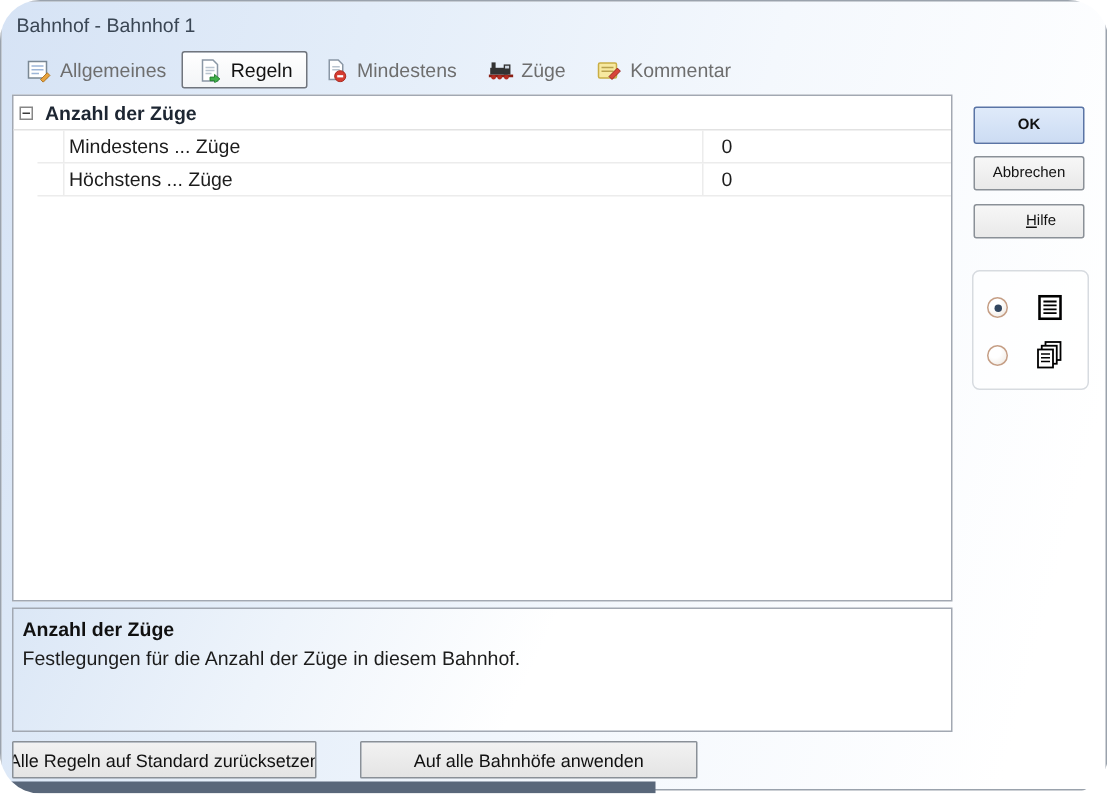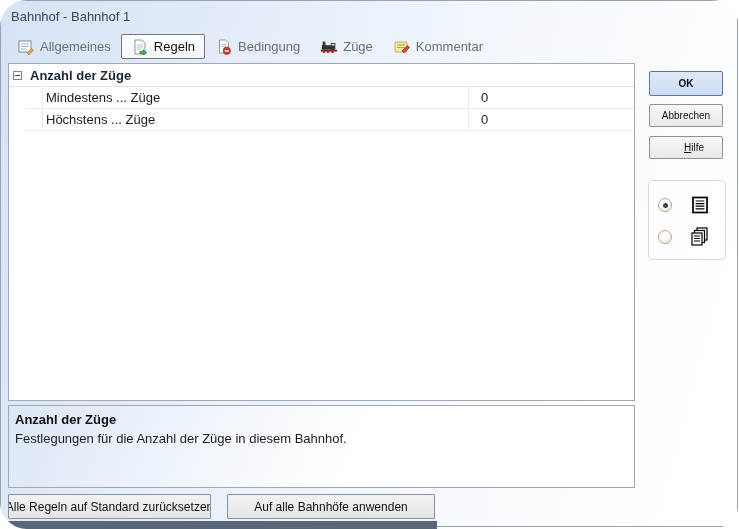--- a/index.html
+++ b/index.html
@@ -65,21 +65,21 @@
                 border:1px solid #a2a8b2;
                 background:linear-gradient(115deg,#dbe7f6 0%, #eef4fb 28%, #ffffff 55%); }
   .desc-title { margin:6px 0 0 6px; font-size:13px; font-weight:bold; color:#101010; }
   .desc-text { margin:4px 0 0 6px; font-size:13px; color:#1c1c1c; }
 
   
   .wide-btn { position:absolute; top:493px; height:25px; display:flex; align-items:center; justify-content:center;
               font-size:12px; color:#111; border:1px solid #8a9097; border-radius:1px;
               background:linear-gradient(#f2f2f2,#e4e4e4); white-space:nowrap; overflow:hidden; cursor:default; }
   .wbtn1 { left:7px; width:203px; }
-  .wbtn2 { left:226px; width:208px; }
+  .wbtn2 { left:239px; width:225px; }
 
   
   .bottom-bar { position:absolute; left:0; top:521px; width:437px; height:8px; background:#59677a; }
 </style>
 </head>
 <body>
 
 <div class="canvas">
   <div class="dialog">
 
@@ -115,21 +115,21 @@
       <div class="tab">
         <span class="ticon">
           <svg width="16" height="16" viewBox="0 0 16 16">
             <path d="M3.5 1 h6 l3 3 v10 h-9 z" fill="#ffffff" stroke="#8a97a5" stroke-width="1"></path>
             <line x1="5.5" y1="5.5" x2="10.5" y2="5.5" stroke="#b9c4cf" stroke-width="1"></line>
             <line x1="5.5" y1="7.5" x2="10.5" y2="7.5" stroke="#b9c4cf" stroke-width="1"></line>
             <circle cx="10.8" cy="11.8" r="3.7" fill="#d63b30" stroke="#a32218" stroke-width="0.6"></circle>
             <rect x="8.8" y="11.1" width="4" height="1.5" fill="#ffffff"></rect>
           </svg>
         </span>
-        <span class="tab-label">Bedingung</span>
+        <span class="tab-label">Mindestens</span>
       </div>
 
       <div class="tab">
         <span class="ticon">
           <svg width="20" height="16" viewBox="0 0 20 16">
             <rect x="1" y="11" width="18" height="2" fill="#8c2015"></rect>
             <rect x="2" y="6" width="13" height="5" fill="#333333"></rect>
             <rect x="3" y="2" width="3" height="5" fill="#333333"></rect>
             <rect x="12" y="3.5" width="5" height="7.5" fill="#333333"></rect>
             <rect x="13" y="4.5" width="3" height="2" fill="#cfd8e2"></rect>

